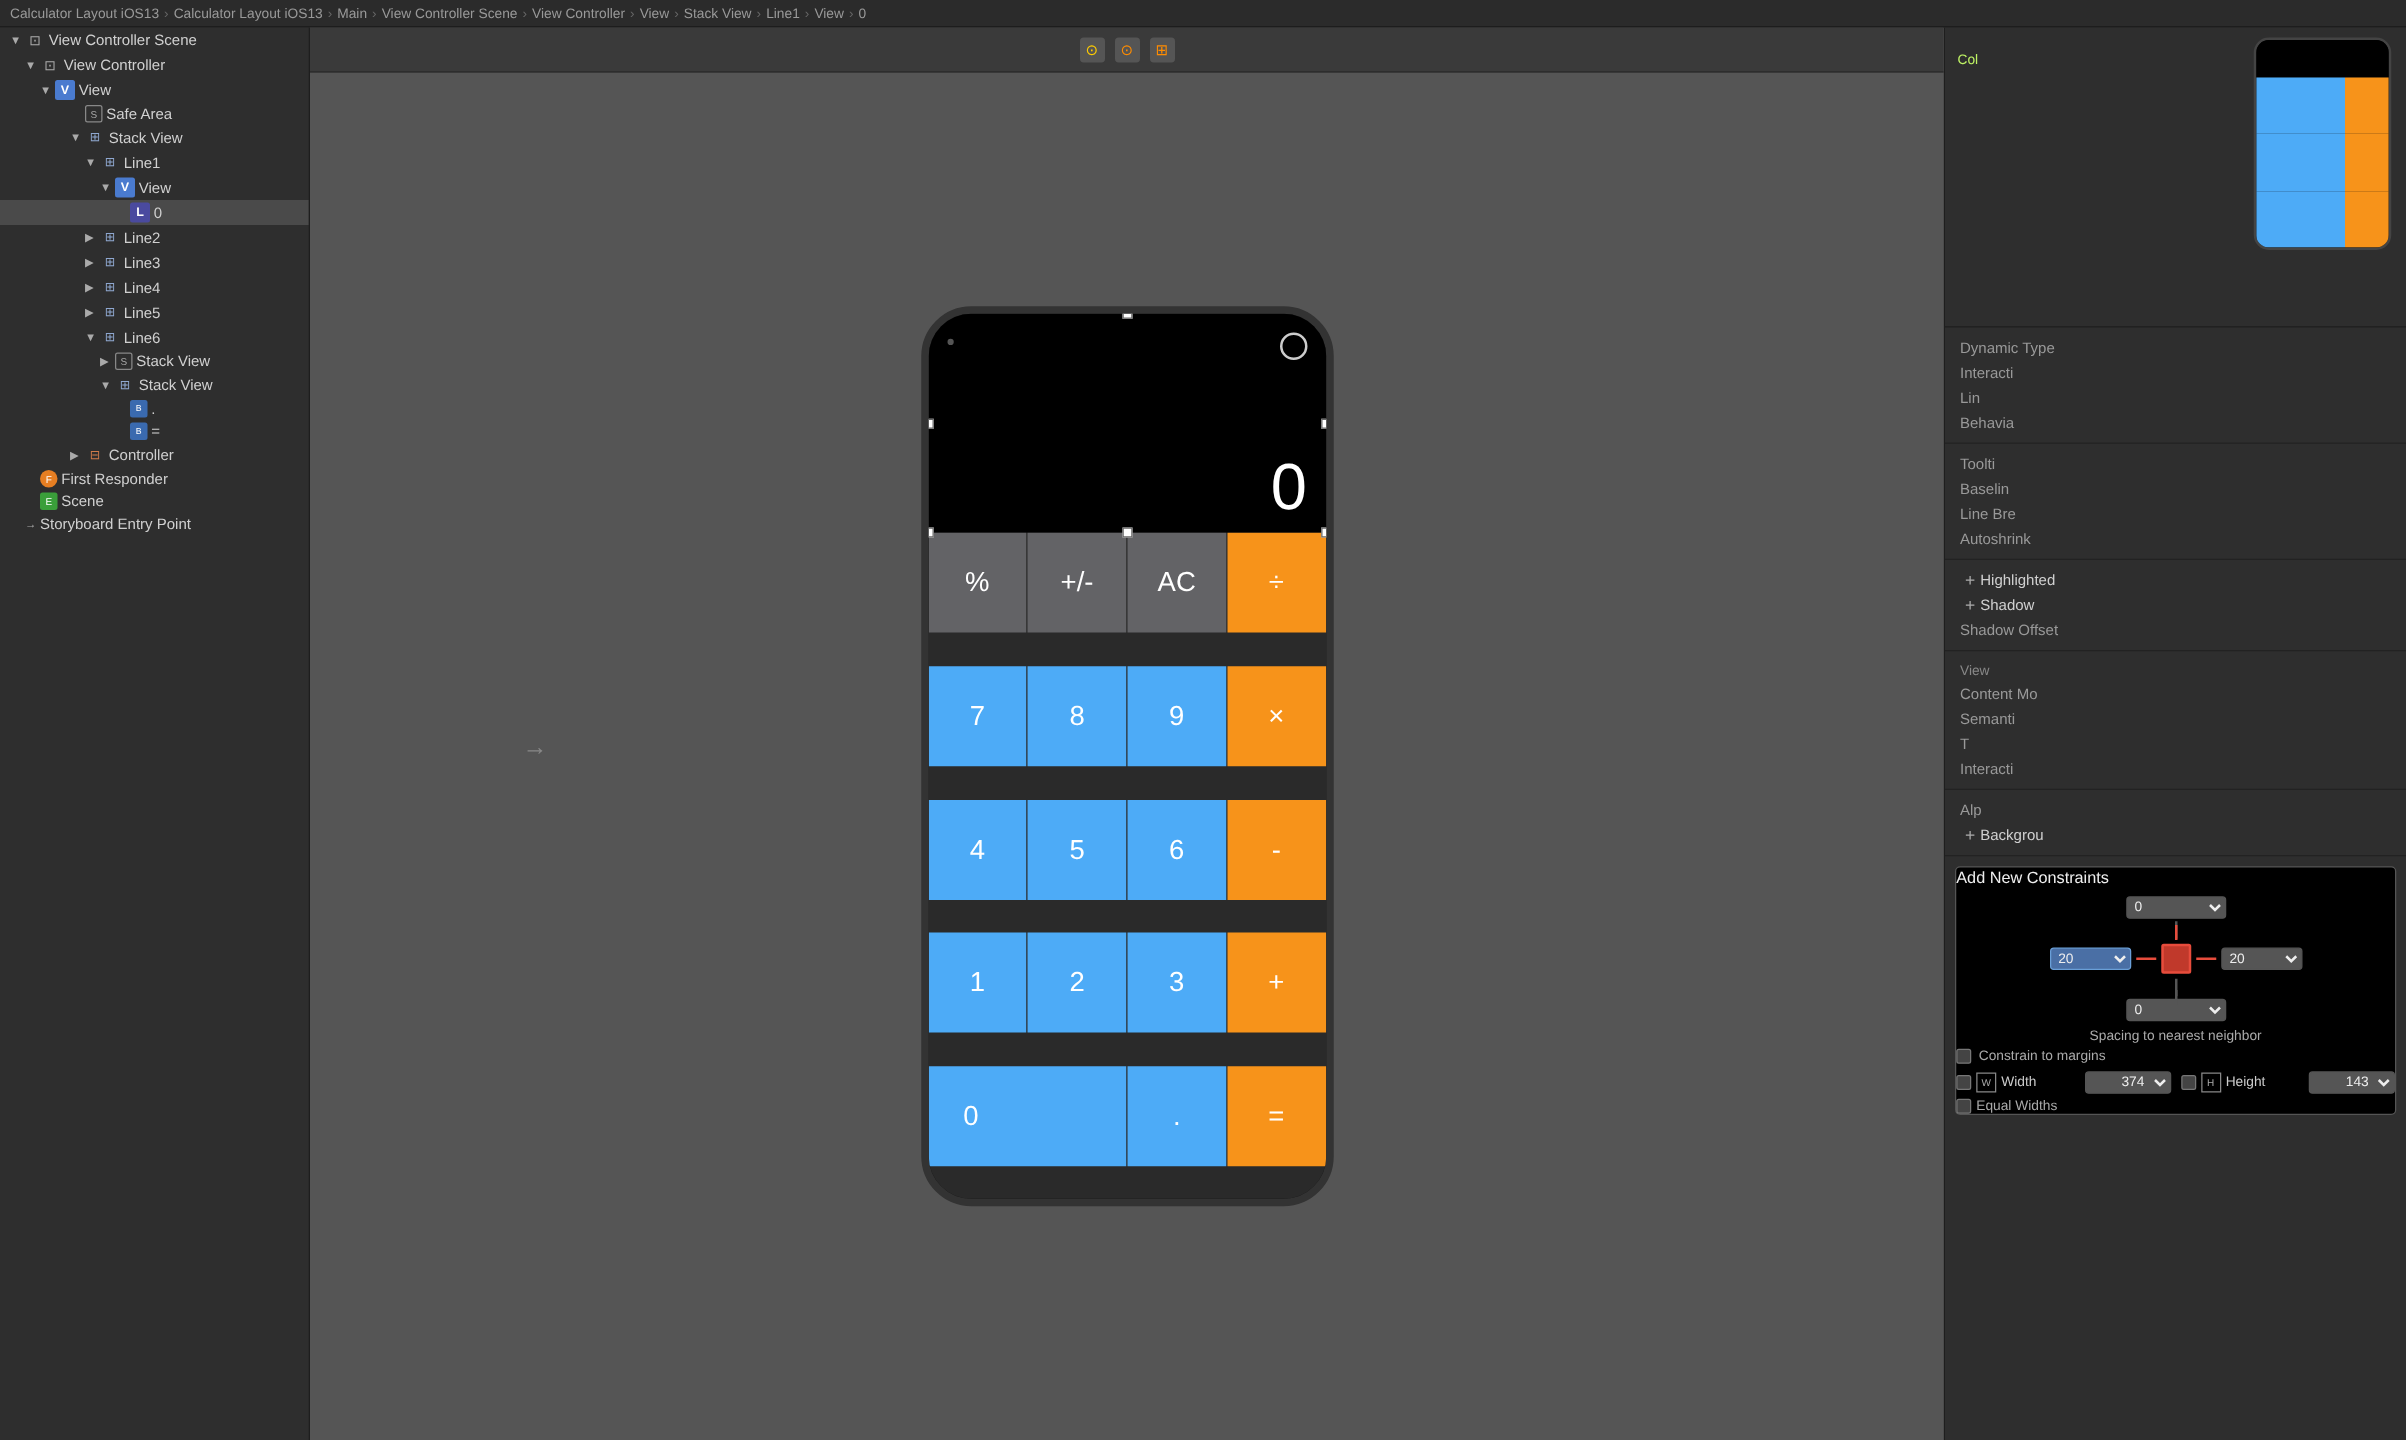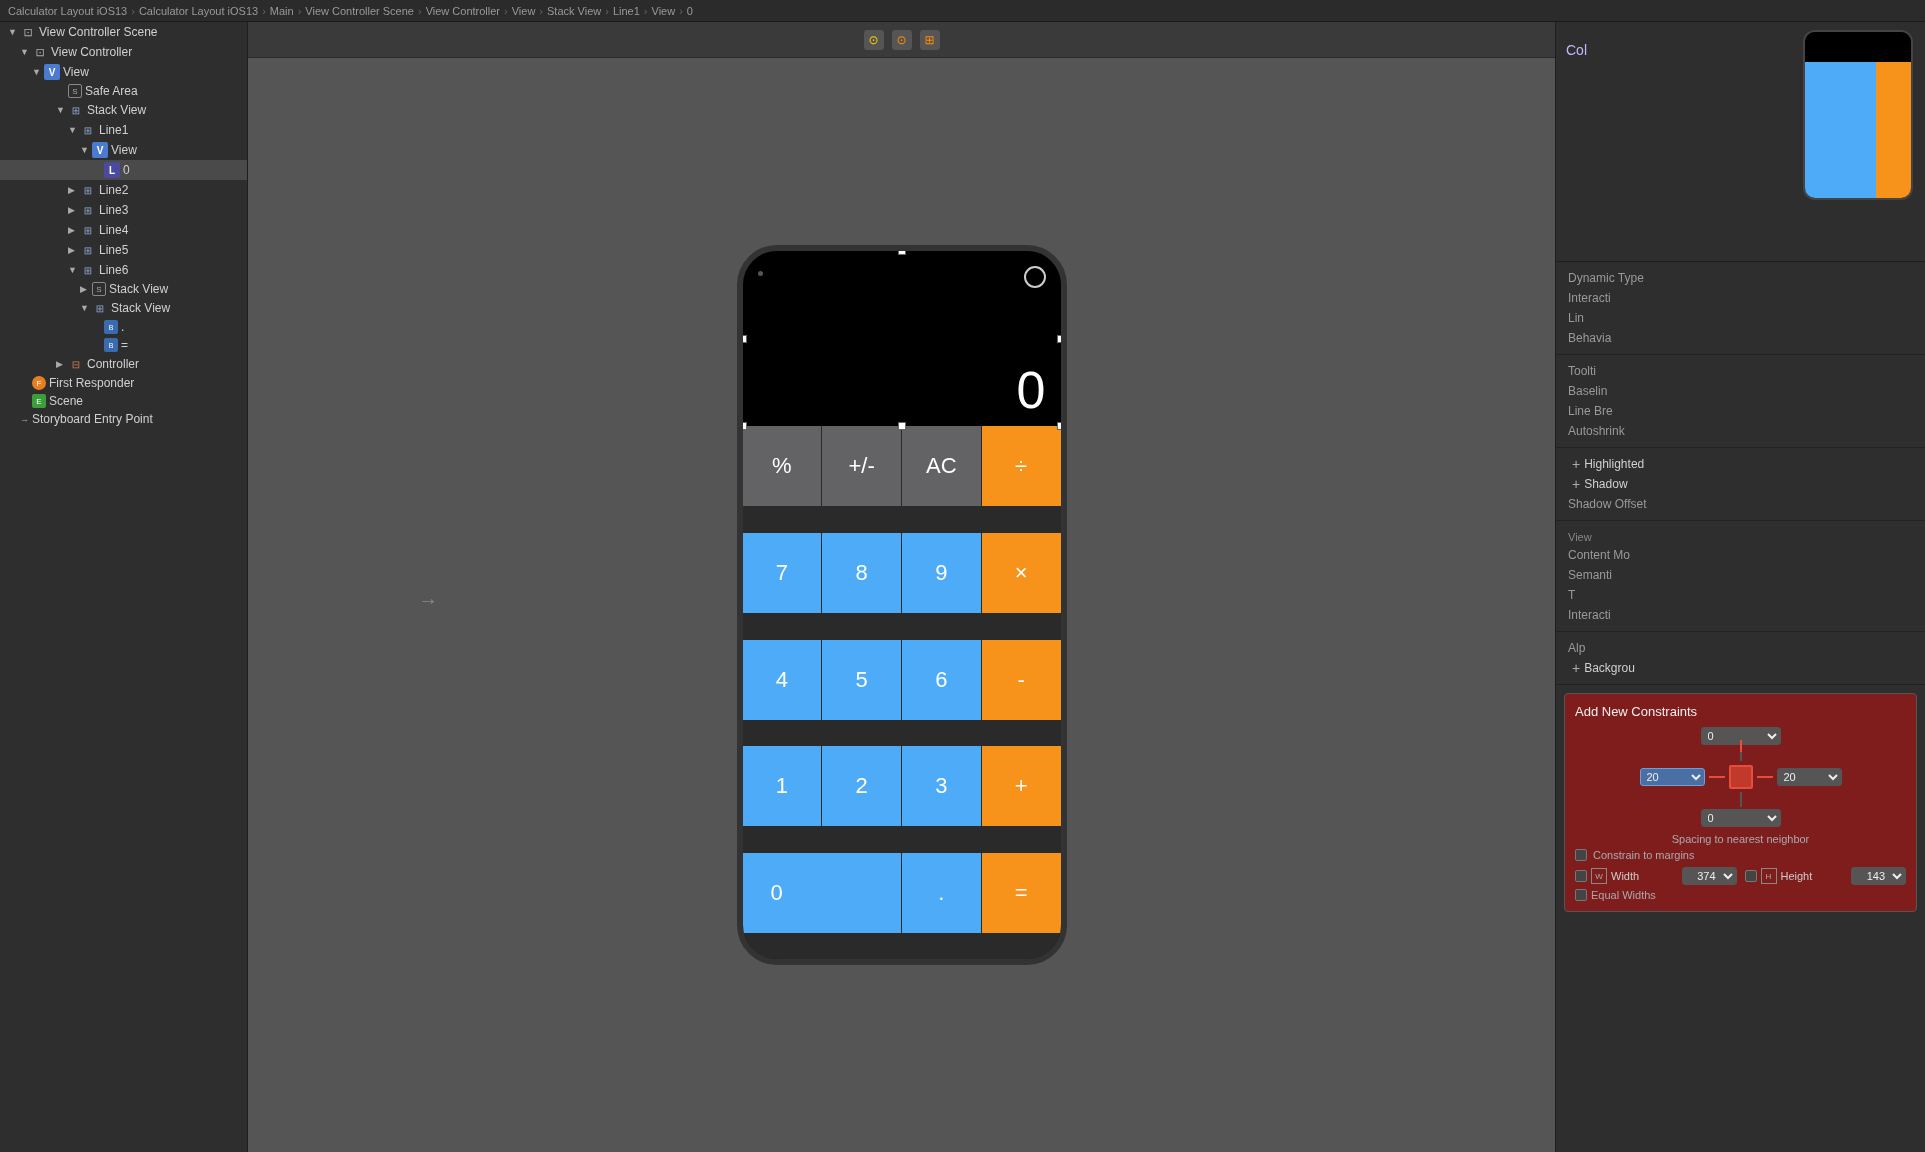--- a/index.html
+++ b/index.html
@@ -301,21 +301,21 @@
       font-size: 8px; color: #aaa; flex-shrink: 0;
     }
     .wh-label { color: #ccc; font-size: 11px; flex: 1; }
     .wh-value { 
       background: #555;
       border: 1px solid #555;
       border-radius: 3px;
       color: #eee;
       font-size: 11px;
       padding: 1px 4px;
-      width: 55px;
+      width: 69px;
       text-align: right;
     }
     .equal-widths-row {
       display: flex;
       align-items: center;
       gap: 4px;
       margin-top: 4px;
       font-size: 11px;
       color: #aaa;
     }
@@ -569,21 +569,21 @@
             <div style="background:#4dabf7;"></div>
             <div style="background:#4dabf7;"></div>
             <div style="background:#f7931a;"></div>
             <div style="background:#4dabf7;"></div>
             <div style="background:#4dabf7;"></div>
             <div style="background:#f7931a;"></div>
           </div>
         </div>
       </div>
 
-      <div style="position:absolute; top:20px; left:10px; font-size:14px; color:#c4b5fd;">Col</div>
+      <div style="position:absolute; top:20px; left:10px; font-size:11px; color:#bef264;">Col</div>
     </div>
 
     <div class="panel-section">
       <div class="panel-row">
         <span class="panel-label">Dynamic Type</span>
         <span class="panel-value"></span>
       </div>
       <div class="panel-row">
         <span class="panel-label">Interacti</span>
       </div>
@@ -643,21 +643,21 @@
     <div class="panel-section">
       <div class="panel-row">
         <span class="panel-label">Alp</span>
       </div>
       <div class="panel-row-with-plus">
         <span class="plus-btn">+</span>
         <span>Backgrou</span>
       </div>
     </div>
 
-    <div style="position:relative; margin: 8px; background:#7f1d1d; border:1px solid #555; border-radius:4px; padding:10px;">
+    <div style="position:relative; margin: 8px; background:#000000; border:1px solid #555; border-radius:4px; ">
       <div class="constraints-popup-title">Add New Constraints</div>
 
       <div style="display:flex; flex-direction:column; align-items:center; margin-bottom:2px;">
         <div style="display:flex; align-items:center; justify-content:center;">
           <select class="constraint-select" style="width:80px; background:#555; border:1px solid #555; border-radius:3px; color:#eee; font-size:11px;">
             <option>0</option>
           </select>
         </div>
         <div style="width:2px; height:14px; background:#555; margin:2px 0;"></div>
       </div>

